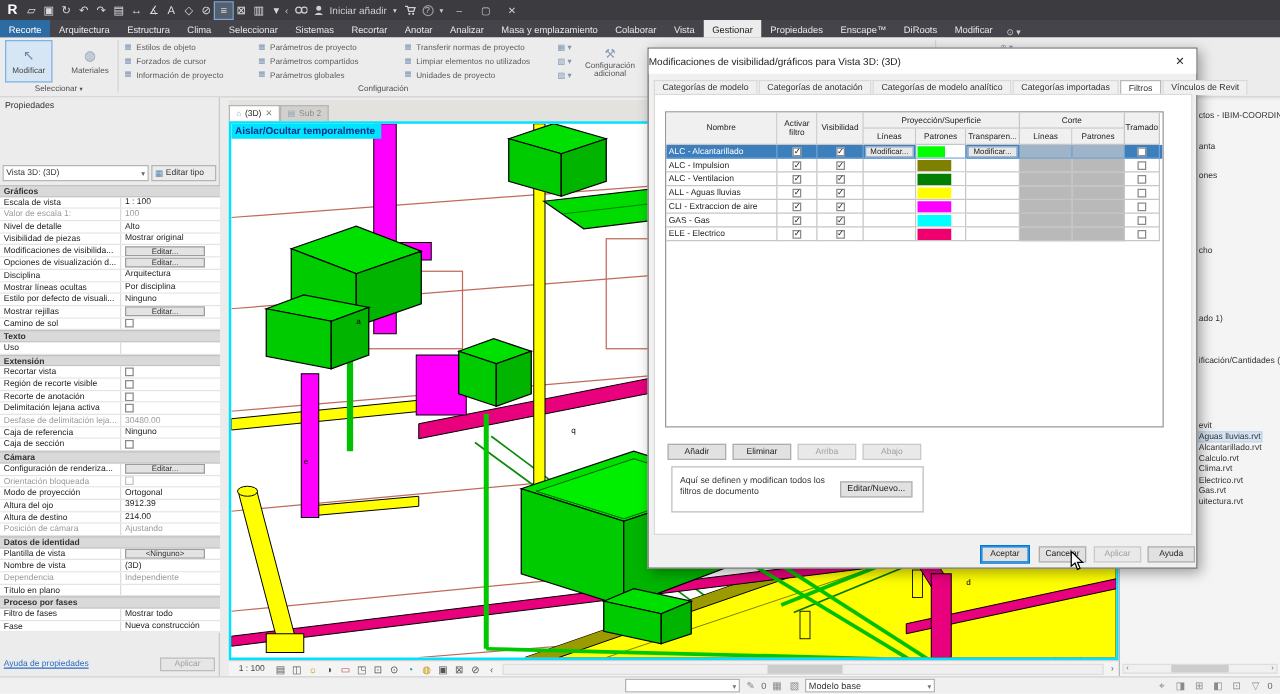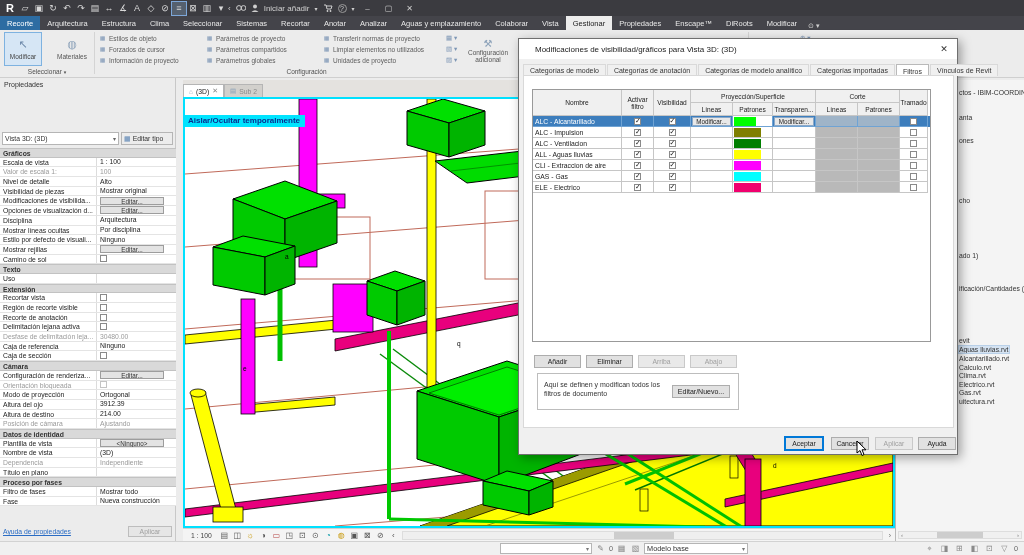--- a/index.html
+++ b/index.html
@@ -68,21 +68,21 @@
   #props-apply { margin-left:auto; margin-right:4px; width:44px; height:11px; line-height:10px; text-align:center; background:#e6e6e6; border:1px solid #bdbdbd; color:#a0a0a0; }
 
   
   #viewtabs { position:absolute; left:183px; top:80px; width:712px; height:17px; background:#e4e2df; display:flex; align-items:flex-end; font-size:6.8px; color:#555; }
   .vtab { display:flex; align-items:center; gap:3px; height:13px; padding:0 5px; border:1px solid #b5b5b5; border-bottom:none; }
   .vtab.active { background:#fff; color:#222; }
   .vtab.inactive { background:#d2d0cc; color:#8a8a8a; }
   .vtab .ti { font-size:6.5px; color:#8aa0b8; }
   .vtab .tx { font-size:7px; color:#888; }
   #canvas { position:absolute; left:183px; top:97px; width:712px; height:431px; background:#fff; border:2px solid #00e1ff; overflow:hidden; }
-  #iso-banner { position:absolute; left:0px; top:16px; background:#00e4ff; color:#0b2e8f; font-weight:bold; font-size:8px; padding:1px 5px 2px 3px; z-index:5; }
+  #iso-banner { position:absolute; left:0px; top:0px; background:#00e4ff; color:#0b2e8f; font-weight:bold; font-size:8px; padding:1px 5px 2px 3px; z-index:5; }
 
   
   #viewbar { position:absolute; left:183px; top:528px; width:712px; height:13px; background:#f4f4f4; border-top:1px solid #d0d0d0; display:flex; align-items:center; font-size:6.8px; color:#444; }
   #viewbar .scale { padding:0 6px 0 8px; white-space:nowrap; }
   .vbicon { width:13px; height:11px; display:flex; align-items:center; justify-content:center; font-size:8px; color:#555; }
   .vbicon.teal { color:#0a9aa8; } .vbicon.amber { color:#c69500; } .vbicon.red { color:#b34040; }
   #vb-track { flex:1; height:9px; margin:0 2px; background:#efefef; border:1px solid #ddd; position:relative; }
   #vb-thumb { position:absolute; left:44%; width:60px; top:0; height:7px; background:#cdcdcd; }
   #vb-arrow { padding:0 4px; color:#666; }
 
@@ -90,21 +90,21 @@
   #browser { position:absolute; left:895px; top:80px; width:129px; height:461px; background:#f4f4f4; border-left:1px solid #b8b8b8; font-size:6.8px; color:#333; overflow:hidden; }
   #browser-title { position:absolute; left:63px; top:9px; white-space:nowrap; color:#333; }
   .bitem { position:absolute; left:63px; white-space:nowrap; color:#333; }
   .bitem.hl { background:#d5e3f2; outline:1px solid #b9d0e8; }
   #browser-hscroll { position:absolute; left:2px; bottom:2px; right:2px; height:8px; background:#f0f0f0; border:1px solid #ddd; display:flex; align-items:center; justify-content:space-between; color:#777; font-size:6px; padding:0 2px; }
   #browser-hscroll .thumb { height:6px; width:46px; background:#cdcdcd; }
 
   
   #dialog { position:absolute; left:518px; top:38px; width:440px; height:417px; background:#f0f0f0; border:1px solid #6f6f6f; box-shadow:3px 3px 10px rgba(0,0,0,.35); z-index:10; font-size:7px; color:#222; }
   #dlg-titlebar { position:absolute; left:0; top:0; width:100%; height:20px; background:#ffffff; display:flex; align-items:center; }
-  #dlg-title { padding-left:16px; font-size:8px; color:#1a1a1a; }
+  #dlg-title { padding-left:0; font-size:8px; color:#1a1a1a; }
   #dlg-close { margin-left:auto; width:26px; height:20px; display:flex; align-items:center; justify-content:center; color:#333; font-size:9px; }
   #dlg-tabs { position:absolute; left:4px; top:22px; height:15px; display:flex; align-items:flex-end; }
   .dtab { padding:2px 6px; border:1px solid #d9d9d9; border-bottom:none; background:#f0f0f0; color:#333; margin-right:1px; white-space:nowrap; }
   .dtab.active { background:#fff; position:relative; top:1px; border-color:#b9b9b9; padding-top:3px; }
   #dlg-page { position:absolute; left:4px; top:36px; width:431px; height:353px; background:#fff; border:1px solid #d9d9d9; }
   #ftable { position:absolute; left:8px; top:13px; width:399px; height:253px; border:1px solid #999; background:#fff; overflow:hidden; }
   .frow { display:flex; }
   .fcell { border-right:1px solid #c6c6c6; border-bottom:1px solid #c6c6c6; overflow:hidden; display:flex; align-items:center; justify-content:center; text-align:center; }
   .fhead { background:#f0f0f0; font-size:6.6px; color:#222; }
   .w-name{width:89px;} .w-act{width:32px;} .w-vis{width:37px;} .w-pl{width:42px;} .w-pp{width:40px;} .w-pt{width:43px;} .w-cl{width:42px;} .w-cp{width:42px;} .w-tr{width:28px;}
@@ -196,21 +196,21 @@
   <div id="tabstrip">
       <span class="rtab file">Recorte</span>
       <span class="rtab">Arquitectura</span>
       <span class="rtab">Estructura</span>
       <span class="rtab">Clima</span>
       <span class="rtab">Seleccionar</span>
       <span class="rtab">Sistemas</span>
       <span class="rtab">Recortar</span>
       <span class="rtab">Anotar</span>
       <span class="rtab">Analizar</span>
-      <span class="rtab">Aguas y emplazamiento</span>
+      <span class="rtab">Masa y emplazamiento</span>
       <span class="rtab">Colaborar</span>
       <span class="rtab">Vista</span>
       <span class="rtab active">Gestionar</span>
       <span class="rtab">Propiedades</span>
       <span class="rtab">Enscape™</span>
       <span class="rtab">DiRoots</span>
       <span class="rtab">Modificar</span>
       <span class="tail">⊙ ▾</span>
     </div>
 

